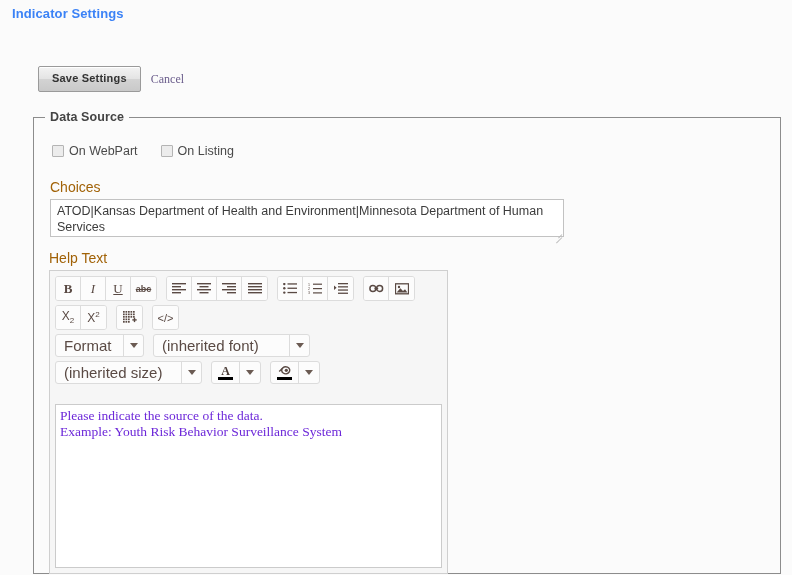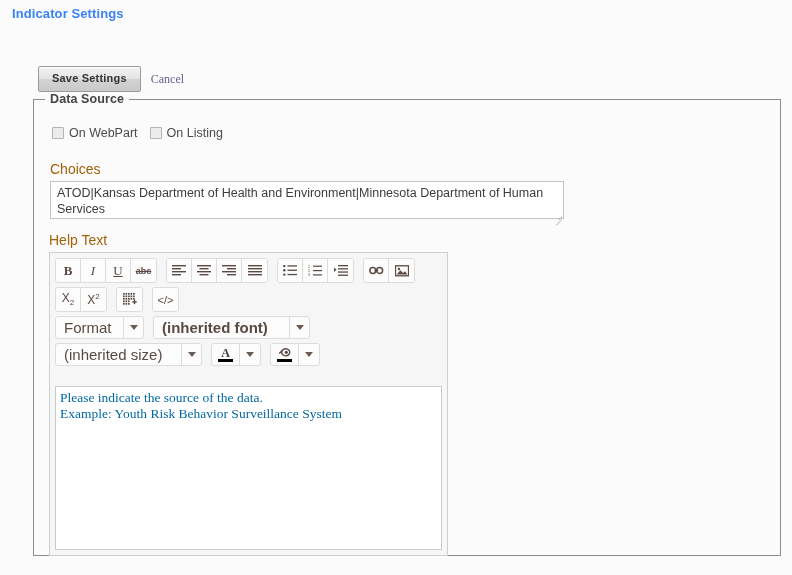--- a/index.html
+++ b/index.html
@@ -34,37 +34,37 @@
     box-shadow: inset 0 1px 0 #ffffff;
     cursor: pointer; line-height: 1;
     letter-spacing: .2px;
   }
   .link-cancel {
     font-size: 12px; color: #6b5d8c; text-decoration: none; cursor: pointer; font-family: Liberation Serif, serif;
   }
 
   
   .fieldset {
-    position: absolute; left: 31px; top: 99px;
+    position: absolute; left: 31px; top: 117px;
     width: 748px; height: 457px;
     border: 1px solid #8c8c8c;
     background: transparent;
   }
   .fieldset-legend {
     position: absolute; left: 11px; top: -8px;
     background: #fbfbfb;
     padding: 0 5px;
     font-size: 12.5px; font-weight: bold; color: #444;
     letter-spacing: .1px;
   }
 
   
   .checkbox-row {
     position: absolute; left: 18px; top: 26px;
-    display: flex; align-items: center; gap: 12px;
+    display: flex; align-items: center; gap: 23px;
   }
   .cb-item { display: flex; align-items: center; gap: 5px; cursor: pointer; }
   .cb-box {
     width: 12px; height: 12px;
     border: 1px solid #b4b4b4;
     background: #ececec;
     border-radius: 1px;
     display: inline-block;
   }
   .cb-label { font-size: 12.5px; color: #4a4a4a; }
@@ -144,21 +144,21 @@
     border-left: 1px solid #dcdcdc;
     display: flex; align-items: center; justify-content: center;
   }
   .caret {
     width: 0; height: 0;
     border-left: 4px solid transparent;
     border-right: 4px solid transparent;
     border-top: 5px solid #6b5b53;
   }
   .sel-format .sel-text { width: 67px; }
-  .sel-font .sel-text   { width: 135px; font-weight: bold; }
+  .sel-font .sel-text   { width: 135px; }
   .sel-size .sel-text   { width: 125px; }
 
   .color-btn {
     display: flex; align-items: center;
     border: 1px solid #dcdcdc; border-radius: 3px;
     background: #fcfcfc; height: 23px; cursor: pointer;
   }
   .color-btn .cb-main {
     width: 28px; height: 100%;
     display: flex; flex-direction: column;
@@ -172,21 +172,21 @@
   .color-swatch { width: 15px; height: 3px; background: #000; margin-top: 1px; }
 
   .editor-content {
     position: absolute;
     left: 5px; top: 133px;
     width: 387px; height: 164px;
     background: #ffffff;
     border: 1px solid #cbcbcb;
     padding: 3px 4px;
     font-family: "Liberation Serif", serif;
-    font-size: 13.5px; color: #0369a1;
+    font-size: 13.5px; color: #6d28d9;
     line-height: 16px;
     overflow: hidden;
     outline: none;
   }
   .editor-content p { margin: 0; }
 </style>
 </head>
 <body>
 
 <div class="page">

